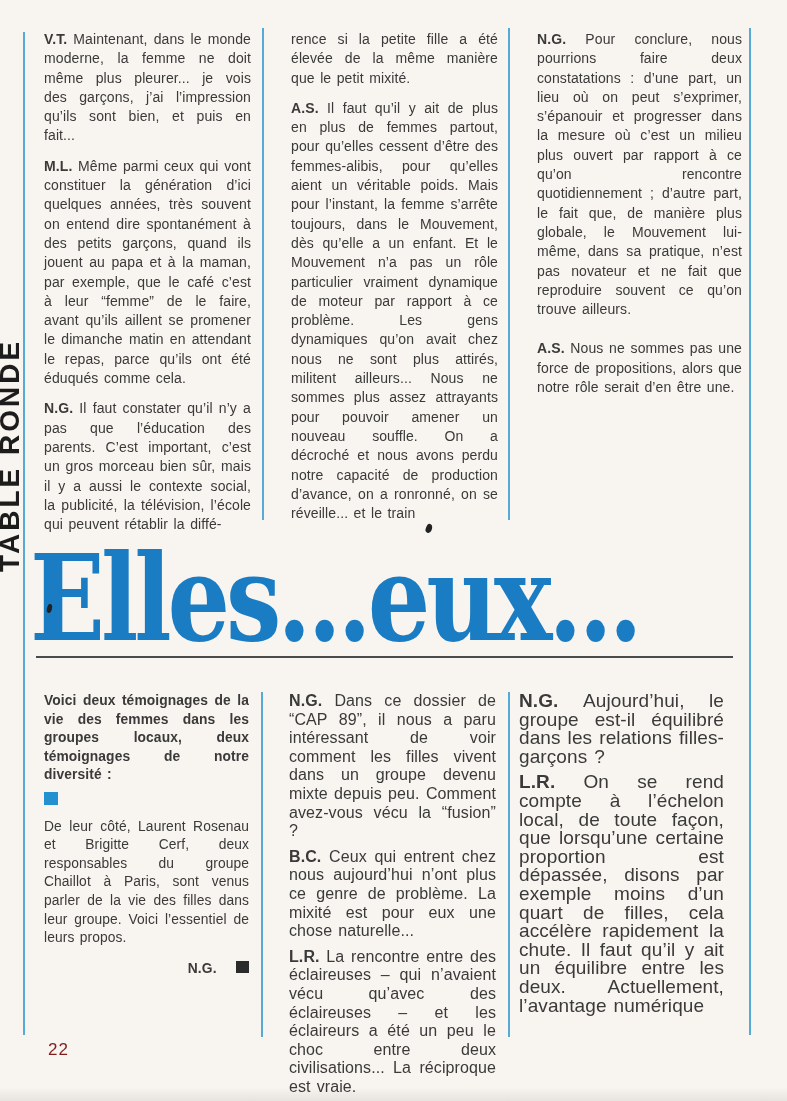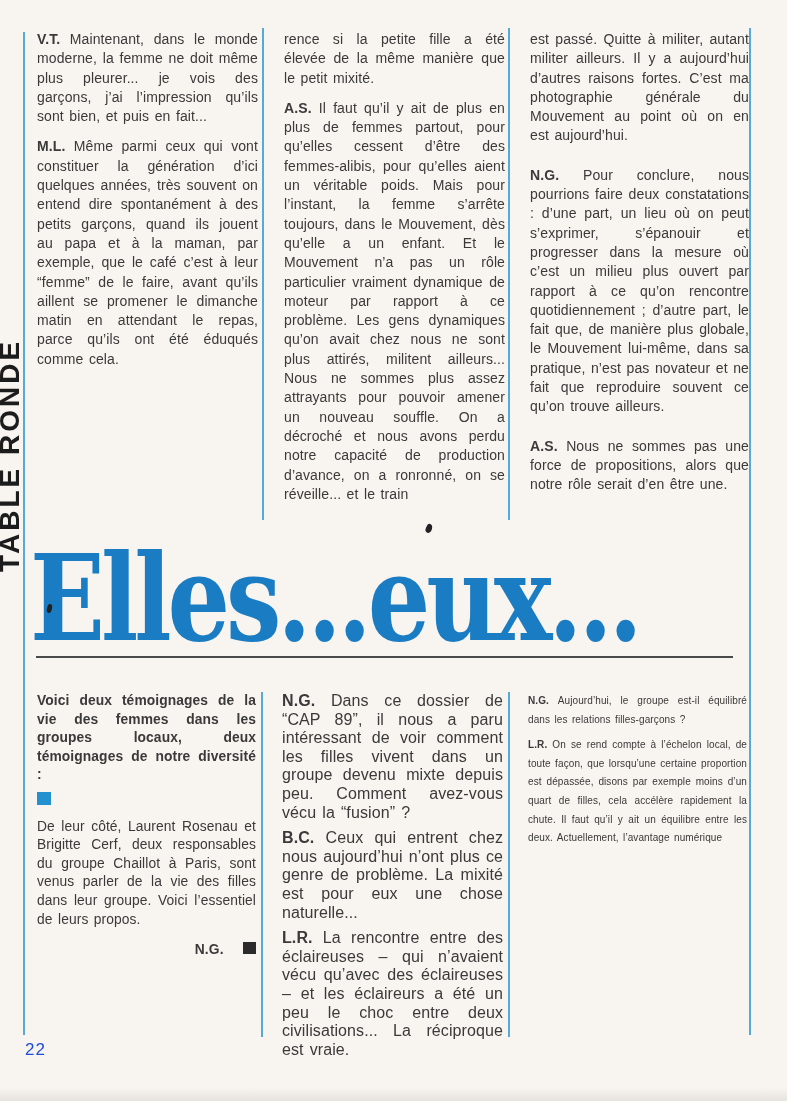--- a/index.html
+++ b/index.html
@@ -30,23 +30,23 @@
     position:absolute;text-align:justify;
     font-size:14px;line-height:19.3px;
     color:var(--ink,#3a3a3a);
     letter-spacing:0.1px;word-spacing:1.5px;
   }
   #tcol1{left:37px;top:30px;width:221px;}
   #tcol2{left:284px;top:30px;width:221px;}
   #tcol3{left:530px;top:30px;width:219px;}
   #bcol1{left:37px;top:692px;width:219px;font-size:13.8px;line-height:18.6px;}
   #bcol2{left:282px;top:692px;width:221px;font-size:16px;line-height:18.6px;}
-  #bcol3{left:528px;top:692px;width:219px;font-size:10px;line-height:18.6px;}
+  #bcol3{left:512px;top:692px;width:219px;font-size:19px;line-height:18.6px;}
 
-  .para{margin:0 0 11px;}
+  .para{margin:0 7px 11px;}
   #tcol3 .para{margin-bottom:20px;}
   #bcol1 .para,#bcol2 .para,#bcol3 .para{margin-bottom:7px;}
   .speaker{font-weight:bold;}
   .lead,.bullet{font-weight:bold;}
   .bullet .dot{font-size:11px;vertical-align:1px;}
   .bsq{display:inline-block;width:14px;height:13px;background:var(--bluesq,#2390d0);}
   .signature{text-align:right;font-weight:bold;margin-top:12px;}
   .blacksq{display:inline-block;width:13px;height:12px;background:#2b2b2b;margin-left:14px;}
 
   .headline{
@@ -61,22 +61,22 @@
     position:absolute;left:36px;top:656px;width:697px;height:2px;
     background:var(--hrule,#4a4a4a);
   }
   .sidebar-label{
     position:absolute;left:-4px;top:572px;
     transform:rotate(-90deg);transform-origin:0 0;
     font-weight:bold;font-size:28px;letter-spacing:3px;
     color:#1c1c1c;white-space:nowrap;line-height:1;
   }
   .page-number{
-    position:absolute;left:25px;top:1040px;
-    font-size:17px;color:#1d4ed8;letter-spacing:1px;
+    position:absolute;left:48px;top:1040px;
+    font-size:17px;color:#7f1d1d;letter-spacing:1px;
   }
   .speck{position:absolute;background:#222;border-radius:40% 60% 50% 50%;}
   #speck1{left:426px;top:524px;width:6px;height:9px;transform:rotate(25deg);}
   #speck2{left:47px;top:604px;width:5px;height:9px;transform:rotate(15deg);}
 </style>
 </head>
 <body>
 
 <div class="page">
 
@@ -85,27 +85,27 @@
   <div class="rule-v" id="rule-mid2-top"></div>
   <div class="rule-v" id="rule-right"></div>
   <div class="rule-v" id="rule-mid1-bot"></div>
   <div class="rule-v" id="rule-mid2-bot"></div>
 
   <div class="sidebar-label">TABLE RONDE</div>
 
   <div class="col" id="tcol1">
       <p class="para"><b class="speaker">V.T. </b>Maintenant, dans le monde moderne, la femme ne doit même plus pleurer... je vois des garçons, j’ai l’impression qu’ils sont bien, et puis en fait...</p>
       <p class="para"><b class="speaker">M.L. </b>Même parmi ceux qui vont constituer la génération d’ici quelques années, très souvent on entend dire spontanément à des petits garçons, quand ils jouent au papa et à la maman, par exemple, que le café c’est à leur “femme” de le faire, avant qu’ils aillent se promener le dimanche matin en attendant le repas, parce qu’ils ont été éduqués comme cela.</p>
+      <p class="para"><b class="speaker">N.G. </b>Il faut constater qu’il n’y a pas que l’éducation des parents. C’est important, c’est un gros morceau bien sûr, mais il y a aussi le contexte social, la publicité, la télévision, l’école qui peuvent rétablir la diffé-</p>
     </div>
   <div class="col" id="tcol2">
       <p class="para">rence si la petite fille a été élevée de la même manière que le petit mixité.</p>
       <p class="para"><b class="speaker">A.S. </b>Il faut qu’il y ait de plus en plus de femmes partout, pour qu’elles cessent d’être des femmes-alibis, pour qu’elles aient un véritable poids. Mais pour l’instant, la femme s’arrête toujours, dans le Mouvement, dès qu’elle a un enfant. Et le Mouvement n’a pas un rôle particulier vraiment dynamique de moteur par rapport à ce problème. Les gens dynamiques qu’on avait chez nous ne sont plus attirés, militent ailleurs... Nous ne sommes plus assez attrayants pour pouvoir amener un nouveau souffle. On a décroché et nous avons perdu notre capacité de production d’avance, on a ronronné, on se réveille... et le train</p>
     </div>
   <div class="col" id="tcol3">
-      <p class="para">est passé. Quitte à militer, autant militer ailleurs. Il y a aujourd’hui d’autres raisons fortes. C’est ma photographie générale du Mouvement au point où on en est aujourd’hui.</p>
       <p class="para"><b class="speaker">N.G. </b>Pour conclure, nous pourrions faire deux constatations : d’une part, un lieu où on peut s’exprimer, s’épanouir et progresser dans la mesure où c’est un milieu plus ouvert par rapport à ce qu’on rencontre quotidiennement ; d’autre part, le fait que, de manière plus globale, le Mouvement lui-même, dans sa pratique, n’est pas novateur et ne fait que reproduire souvent ce qu’on trouve ailleurs.</p>
       <p class="para"><b class="speaker">A.S. </b>Nous ne sommes pas une force de propositions, alors que notre rôle serait d’en être une.</p>
     </div>
 
   <div class="headline">Elles...eux...</div>
   <div class="headline-rule"></div>
 
   <div class="col" id="bcol1">
       <p class="para lead">Voici deux témoignages de la vie des femmes dans les groupes locaux, deux témoignages de notre diversité :</p>
       <p class="para blue-square"><span class="bsq"></span></p>

